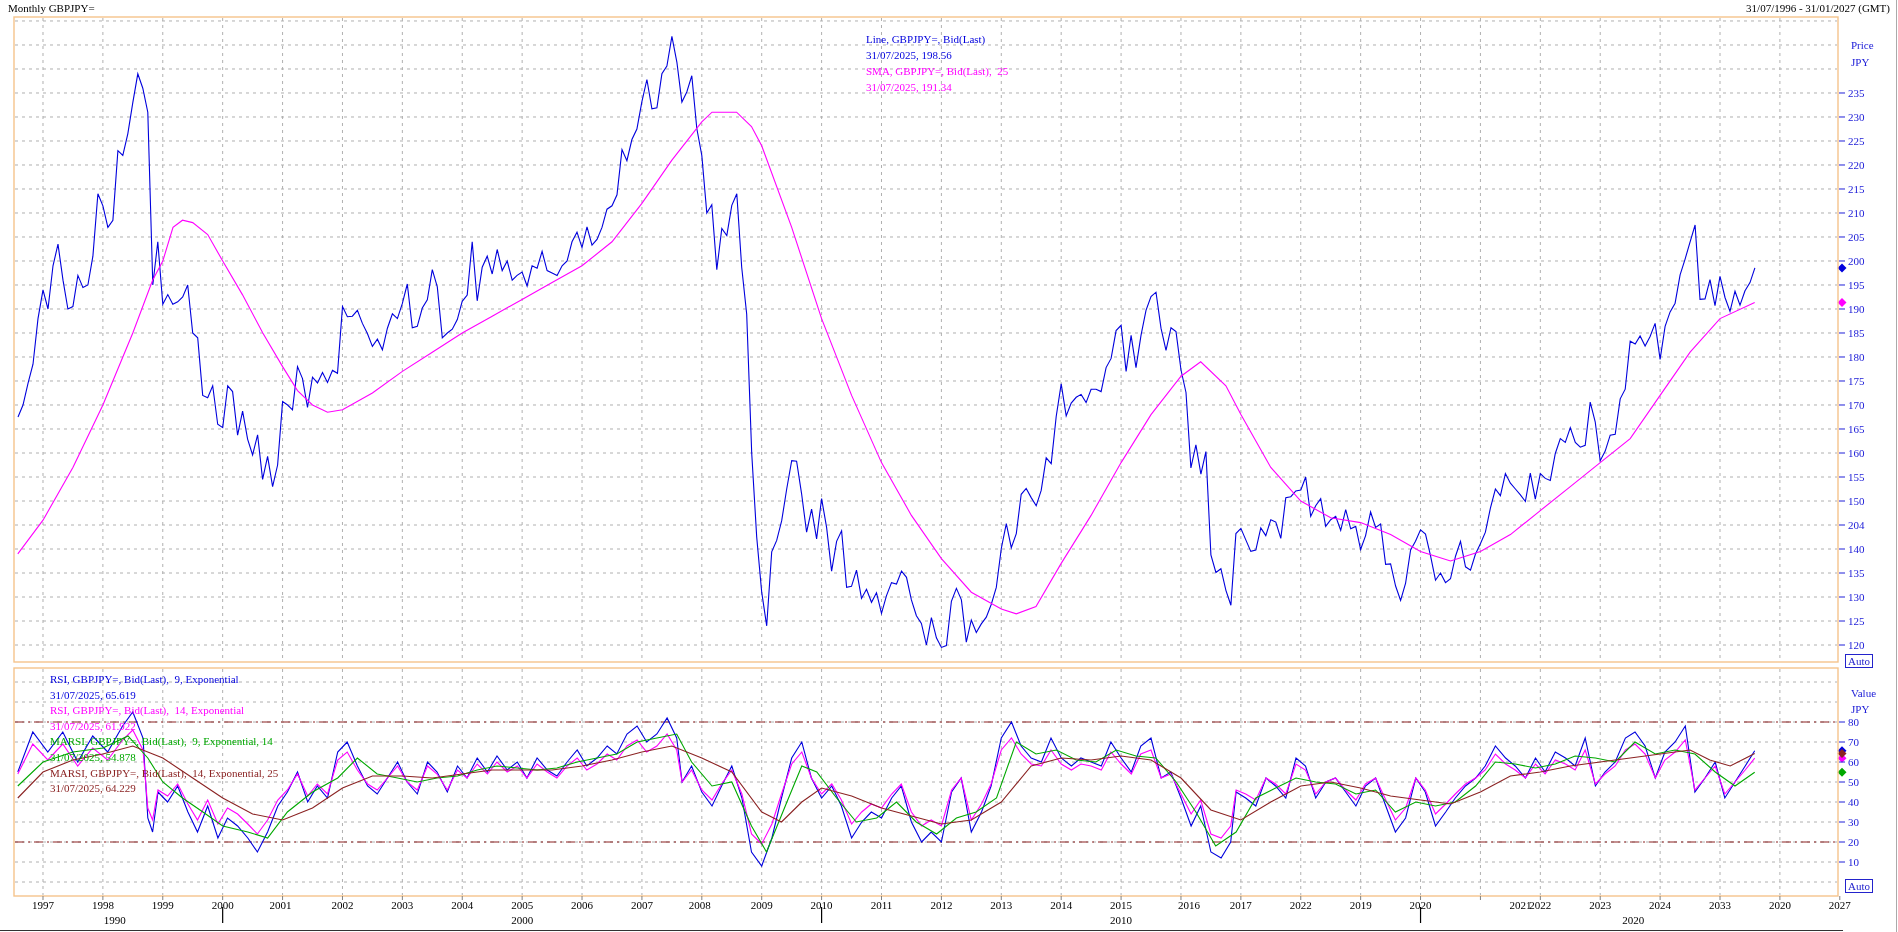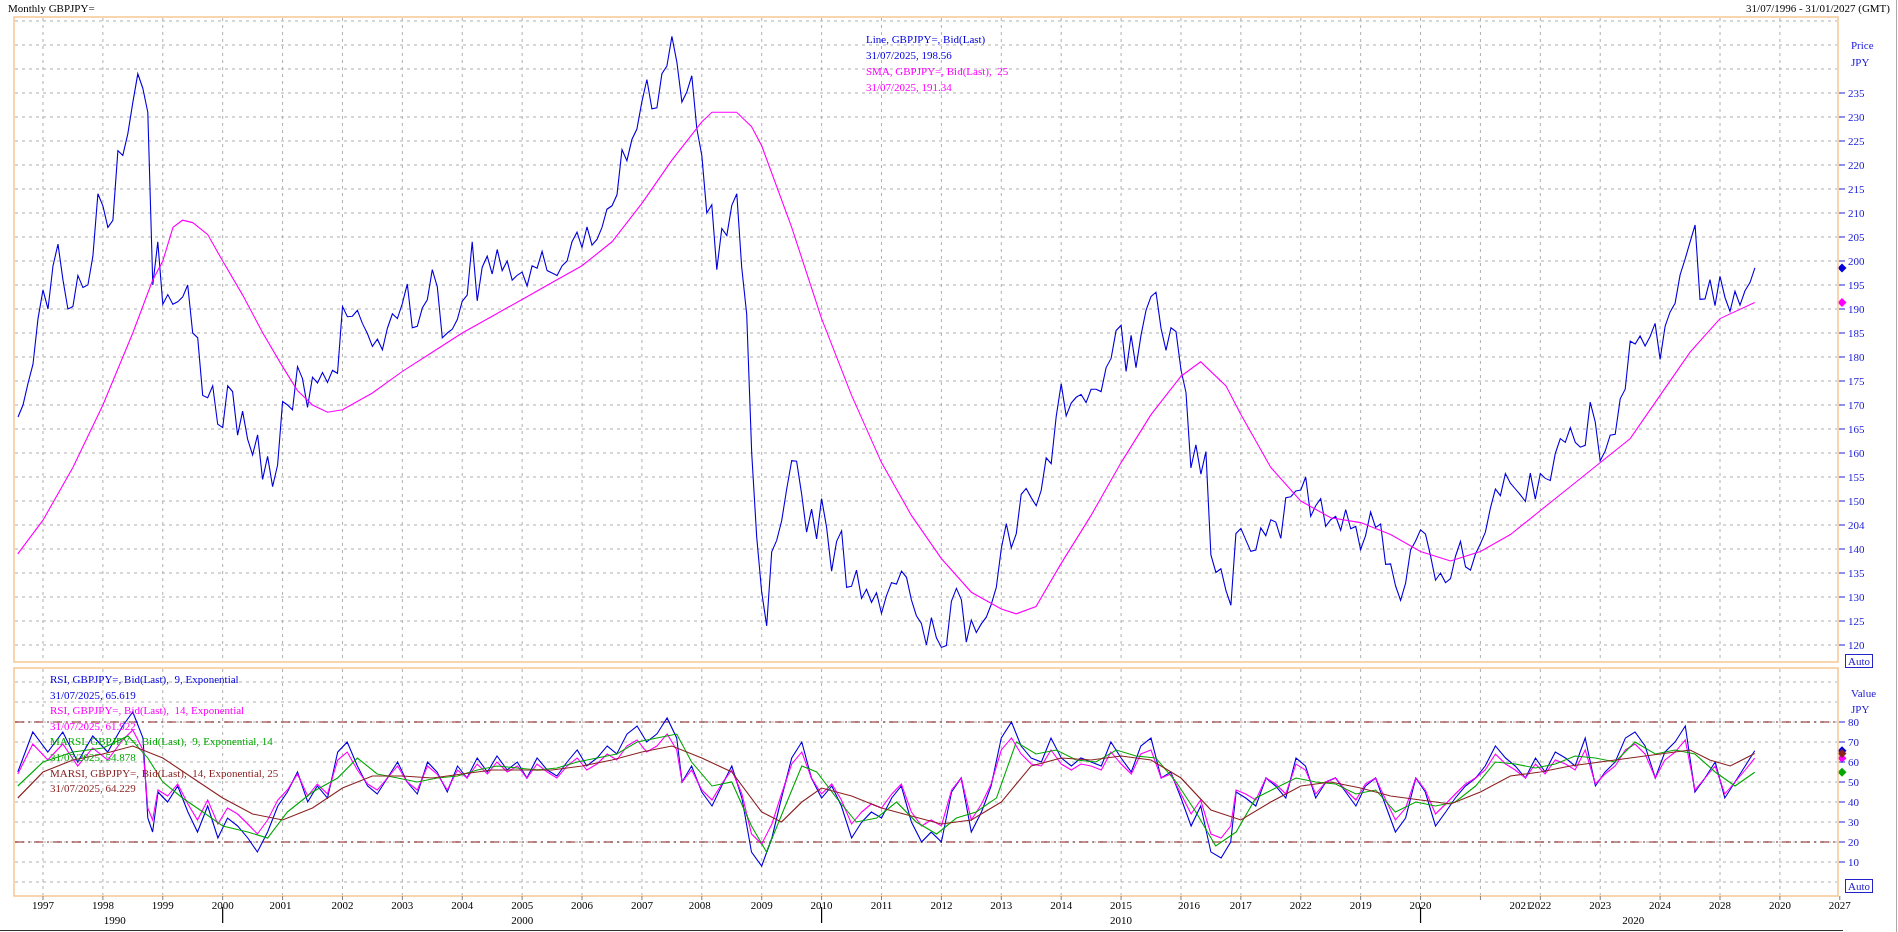--- a/index.html
+++ b/index.html
@@ -282,21 +282,21 @@
       <div class="lbl year-lbl" style="left: 1108.07px; top: 899px; width: 26px; text-align: center;">2015</div>
       <div class="lbl year-lbl" style="left: 1167.97px; top: 899px; width: 26px; text-align: center; margin-left: 8px;">2016</div>
       <div class="lbl year-lbl" style="left: 1227.86px; top: 899px; width: 26px; text-align: center;">2017</div>
       <div class="lbl year-lbl" style="left: 1287.75px; top: 899px; width: 26px; text-align: center;">2022</div>
       <div class="lbl year-lbl" style="left: 1347.65px; top: 899px; width: 26px; text-align: center;">2019</div>
       <div class="lbl year-lbl" style="left: 1407.54px; top: 899px; width: 26px; text-align: center;">2020</div>
       <div class="lbl year-lbl" style="left: 1467.44px; top: 899px; width: 26px; text-align: center; margin-left: 40px;">2021</div>
       <div class="lbl year-lbl" style="left: 1527.33px; top: 899px; width: 26px; text-align: center;">2022</div>
       <div class="lbl year-lbl" style="left: 1587.22px; top: 899px; width: 26px; text-align: center;">2023</div>
       <div class="lbl year-lbl" style="left: 1647.12px; top: 899px; width: 26px; text-align: center;">2024</div>
-      <div class="lbl year-lbl" style="left: 1707.01px; top: 899px; width: 26px; text-align: center;">2028</div>
+      <div class="lbl year-lbl" style="left: 1707.01px; top: 899px; width: 26px; text-align: center;">2033</div>
       <div class="lbl year-lbl" style="left: 1766.9px; top: 899px; width: 26px; text-align: center;">2020</div>
       <div class="lbl year-lbl" style="left: 1826.8px; top: 899px; width: 26px; text-align: center;">2027</div>
       <div class="lbl decade-lbl" style="left: 101.861px; top: 914px; width: 26px; text-align: center;">1990</div>
       <div class="lbl decade-lbl" style="left: 509.137px; top: 914px; width: 26px; text-align: center;">2000</div>
       <div class="lbl decade-lbl" style="left: 1108.07px; top: 914px; width: 26px; text-align: center;">2010</div>
       <div class="lbl decade-lbl" style="left: 1620.16px; top: 914px; width: 26px; text-align: center;">2020</div>
     </div>
 </div>
 
 </body></html>

